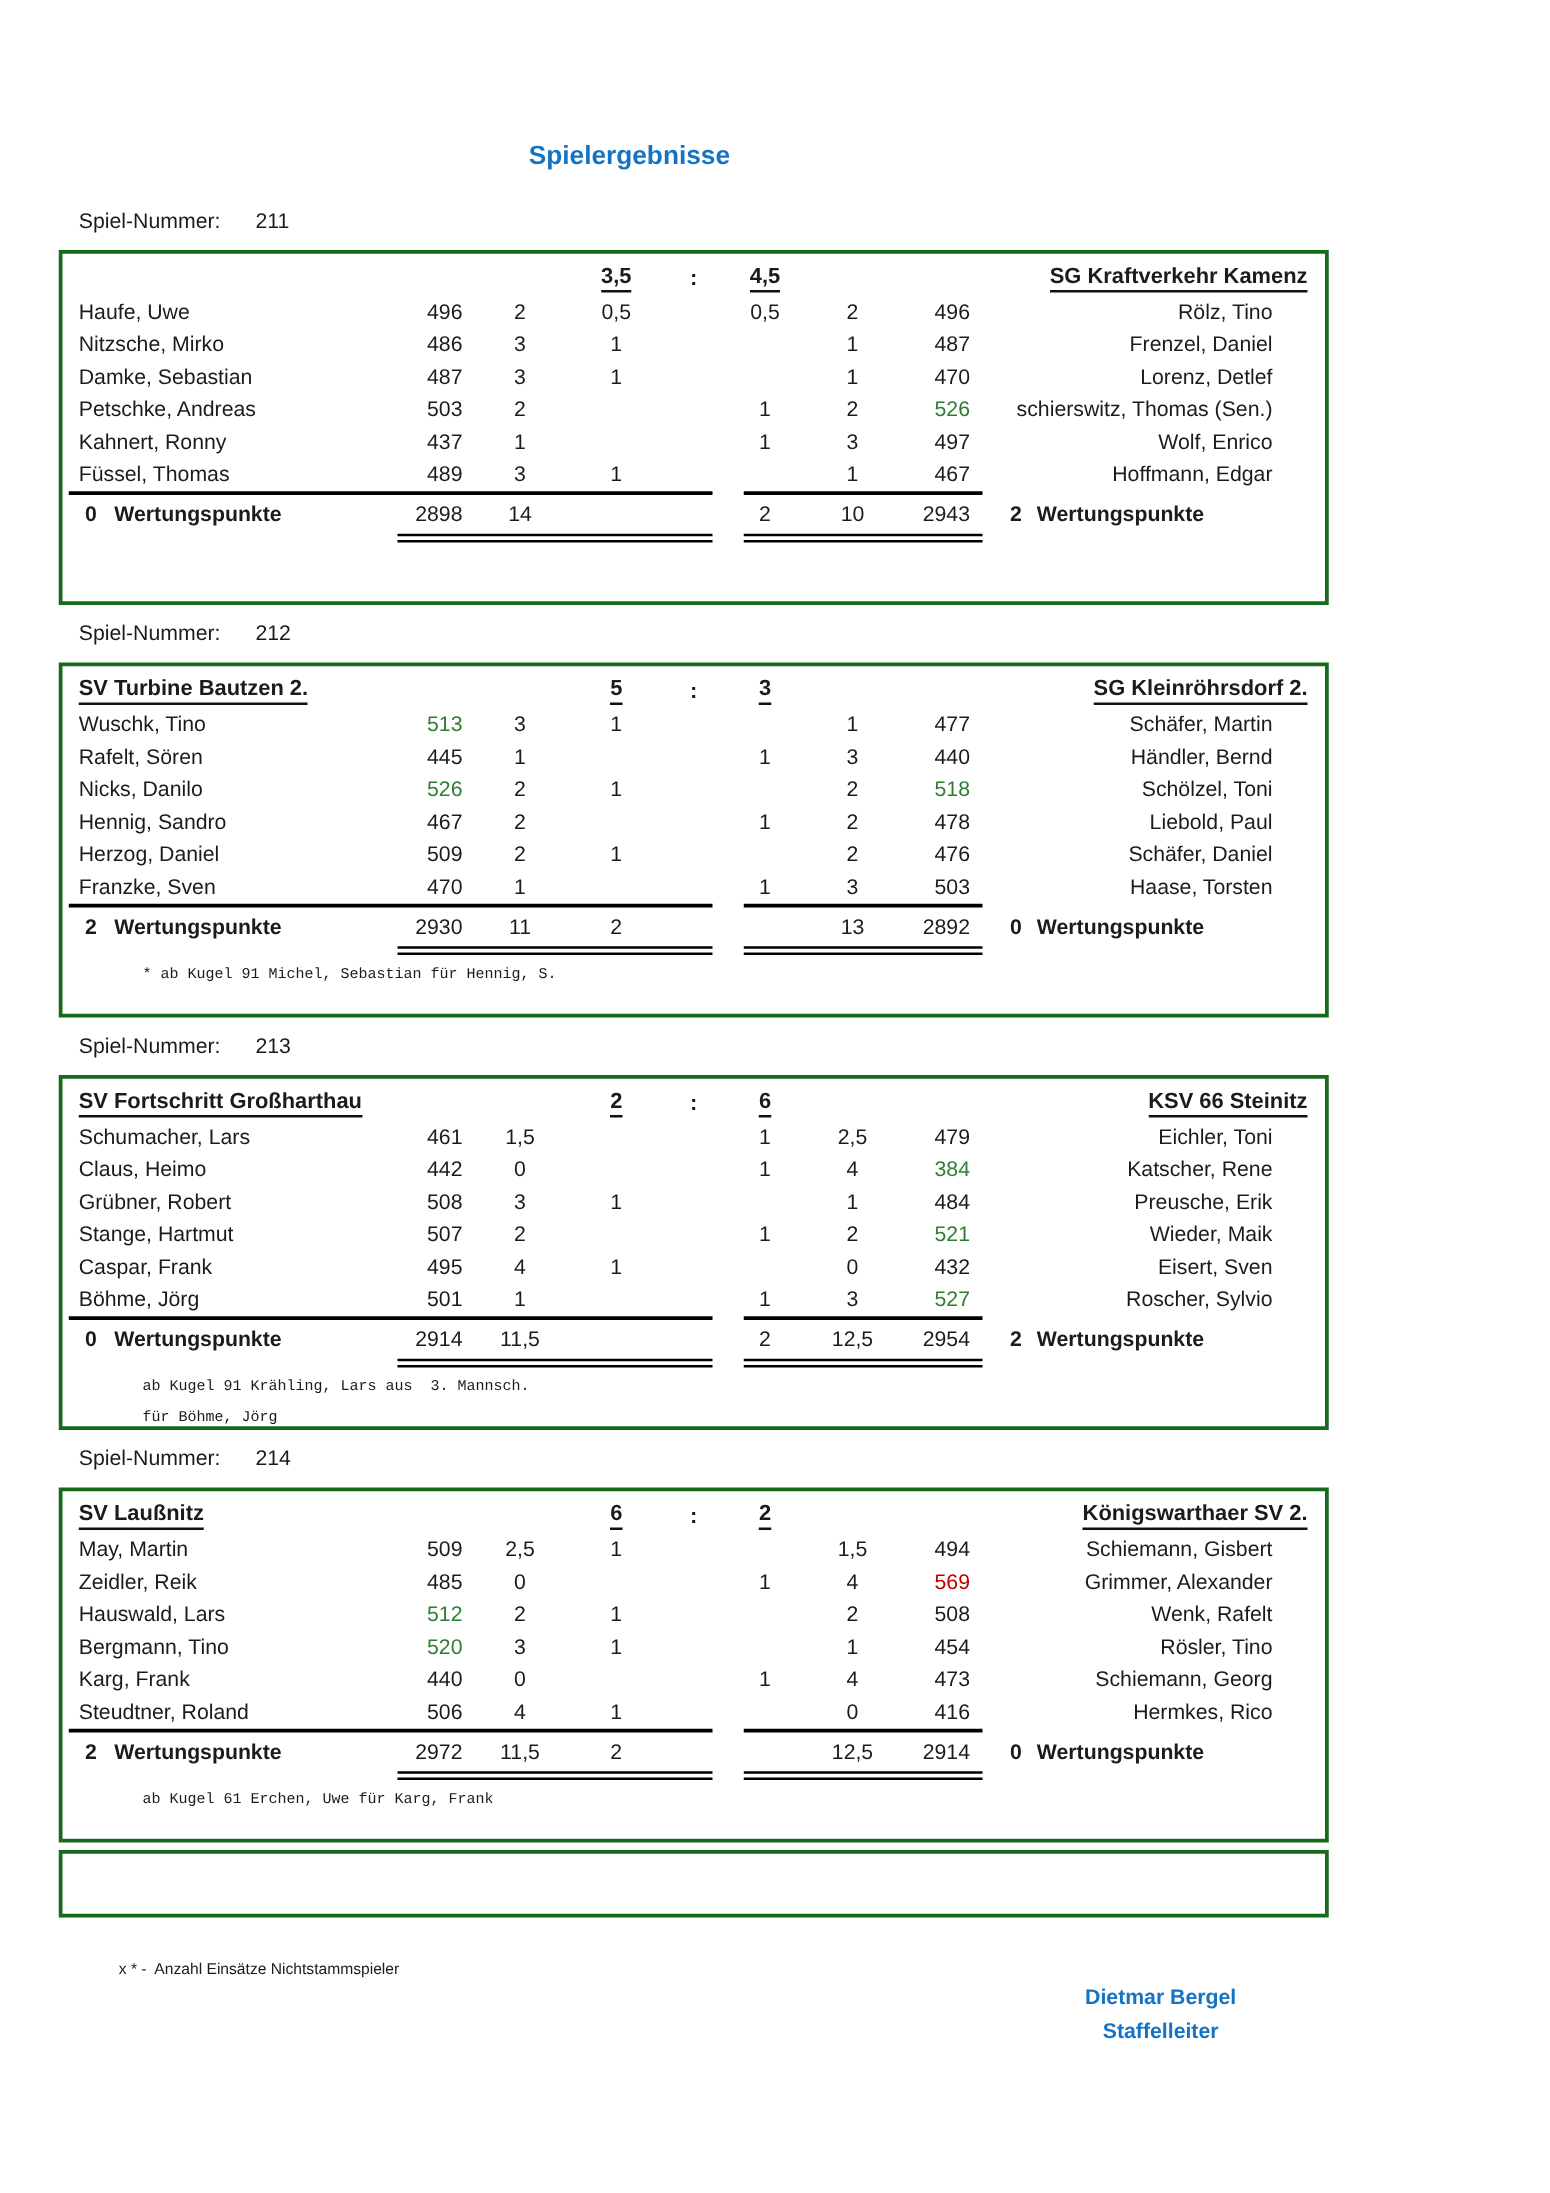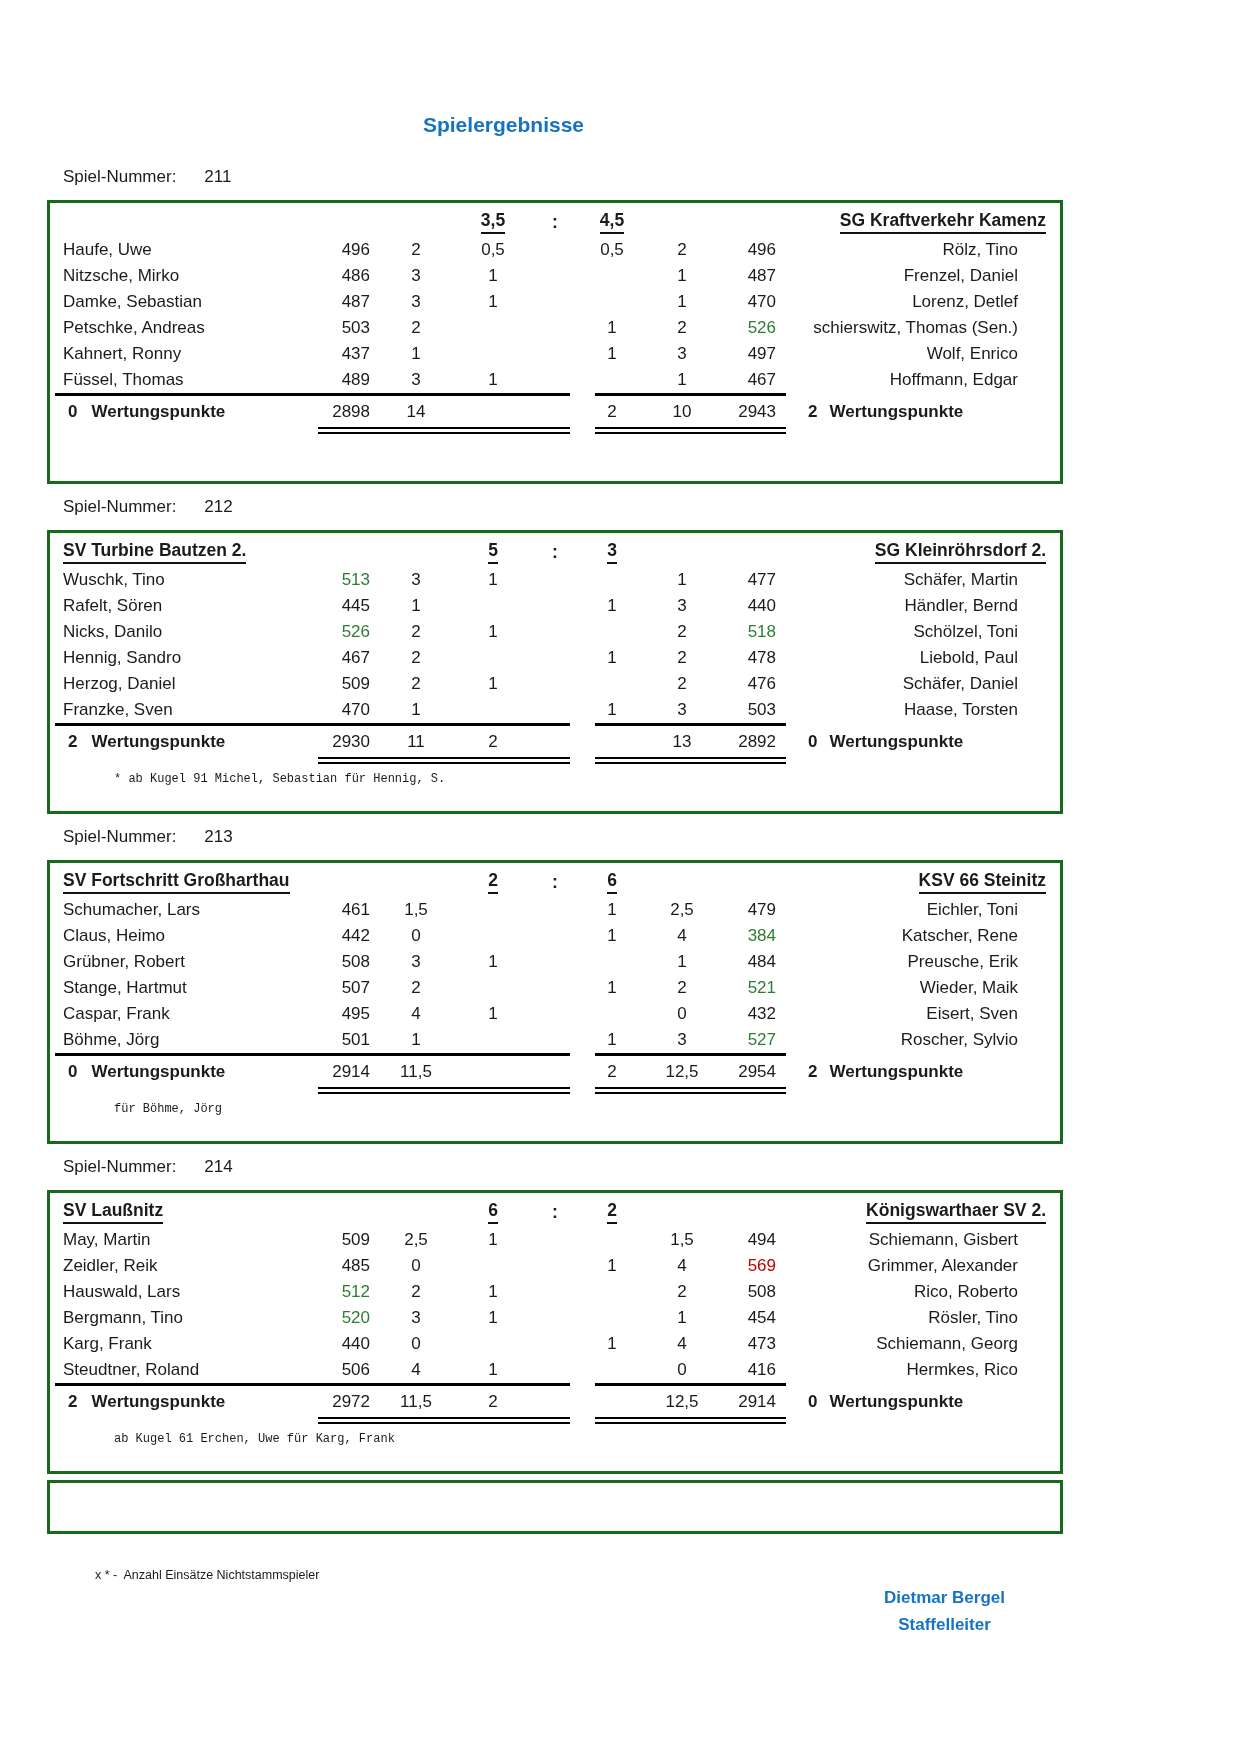--- a/index.html
+++ b/index.html
@@ -62,21 +62,21 @@
   .dbl-row{height:12px;align-items:start;}
   .dbl-l{grid-column:2/6;height:0;border-top:7px double #000;margin:2px 10px 0 -12px;}
   .dbl-r{grid-column:6/9;height:0;border-top:7px double #000;margin:2px 0 0 15px;}
   .t-label{padding-left:18px;font-weight:bold;display:flex;gap:14px;white-space:nowrap;}
   .t-label-r{padding-left:22px;font-weight:bold;display:flex;gap:12px;white-space:nowrap;}
   .footnote{height:25px;line-height:25px;padding-left:64px;font-size:12px;white-space:pre;font-family:Liberation Mono, monospace;}
   .green{color:var(--green);}
   .red{color:var(--red);}
   .footer{margin-top:32px;display:flex;align-items:flex-start;width:1016px;flex-direction:column;}
   .legend{padding-left:48px;font-size:12.5px;line-height:18px;white-space:pre;}
-  .signature{margin-left:auto;margin-right:58px;text-align:center;
+  .signature{margin-left:auto;margin-right:74px;text-align:center;
     color:var(--blue);font-weight:bold;font-size:17px;line-height:27px;}
 </style>
 </head>
 <body>
 
 <div class="page">
   <h1 class="title">Spielergebnisse</h1>
 
   <div id="matches">
   <section class="match">
@@ -415,20 +415,21 @@
         <div class="t-label-r">
           <span>2</span>
           <span>Wertungspunkte</span>
         </div>
       </div>
       <div class="row dbl-row">
         <div class="dbl-l"></div>
         <div class="dbl-r"></div>
       </div>
       <div class="footnotes">
+            <div class="footnote">ab Kugel 91 Krähling, Lars aus  3. Mannsch.</div>
             <div class="footnote">für Böhme, Jörg</div>
           </div>
     </div>
   </section>
 
   <section class="match">
     <div class="match-label">
       <span class="ml-caption">Spiel-Nummer:</span>
       <span class="ml-value">214</span>
     </div>
@@ -467,21 +468,21 @@
 
   <div class="row player">
     <div class="cell-name">Hauswald, Lars</div>
     <div class="cell-s1 green">512</div>
     <div class="cell-c">2</div>
     <div class="cell-c">1</div>
     <div class="cell-c"></div>
     <div class="cell-c"></div>
     <div class="cell-c">2</div>
     <div class="cell-s2">508</div>
-    <div class="cell-name-r">Rico, Roberto</div>
+    <div class="cell-name-r">Wenk, Rafelt</div>
   </div>
 
   <div class="row player">
     <div class="cell-name">Bergmann, Tino</div>
     <div class="cell-s1 green">520</div>
     <div class="cell-c">3</div>
     <div class="cell-c">1</div>
     <div class="cell-c"></div>
     <div class="cell-c"></div>
     <div class="cell-c">1</div>

